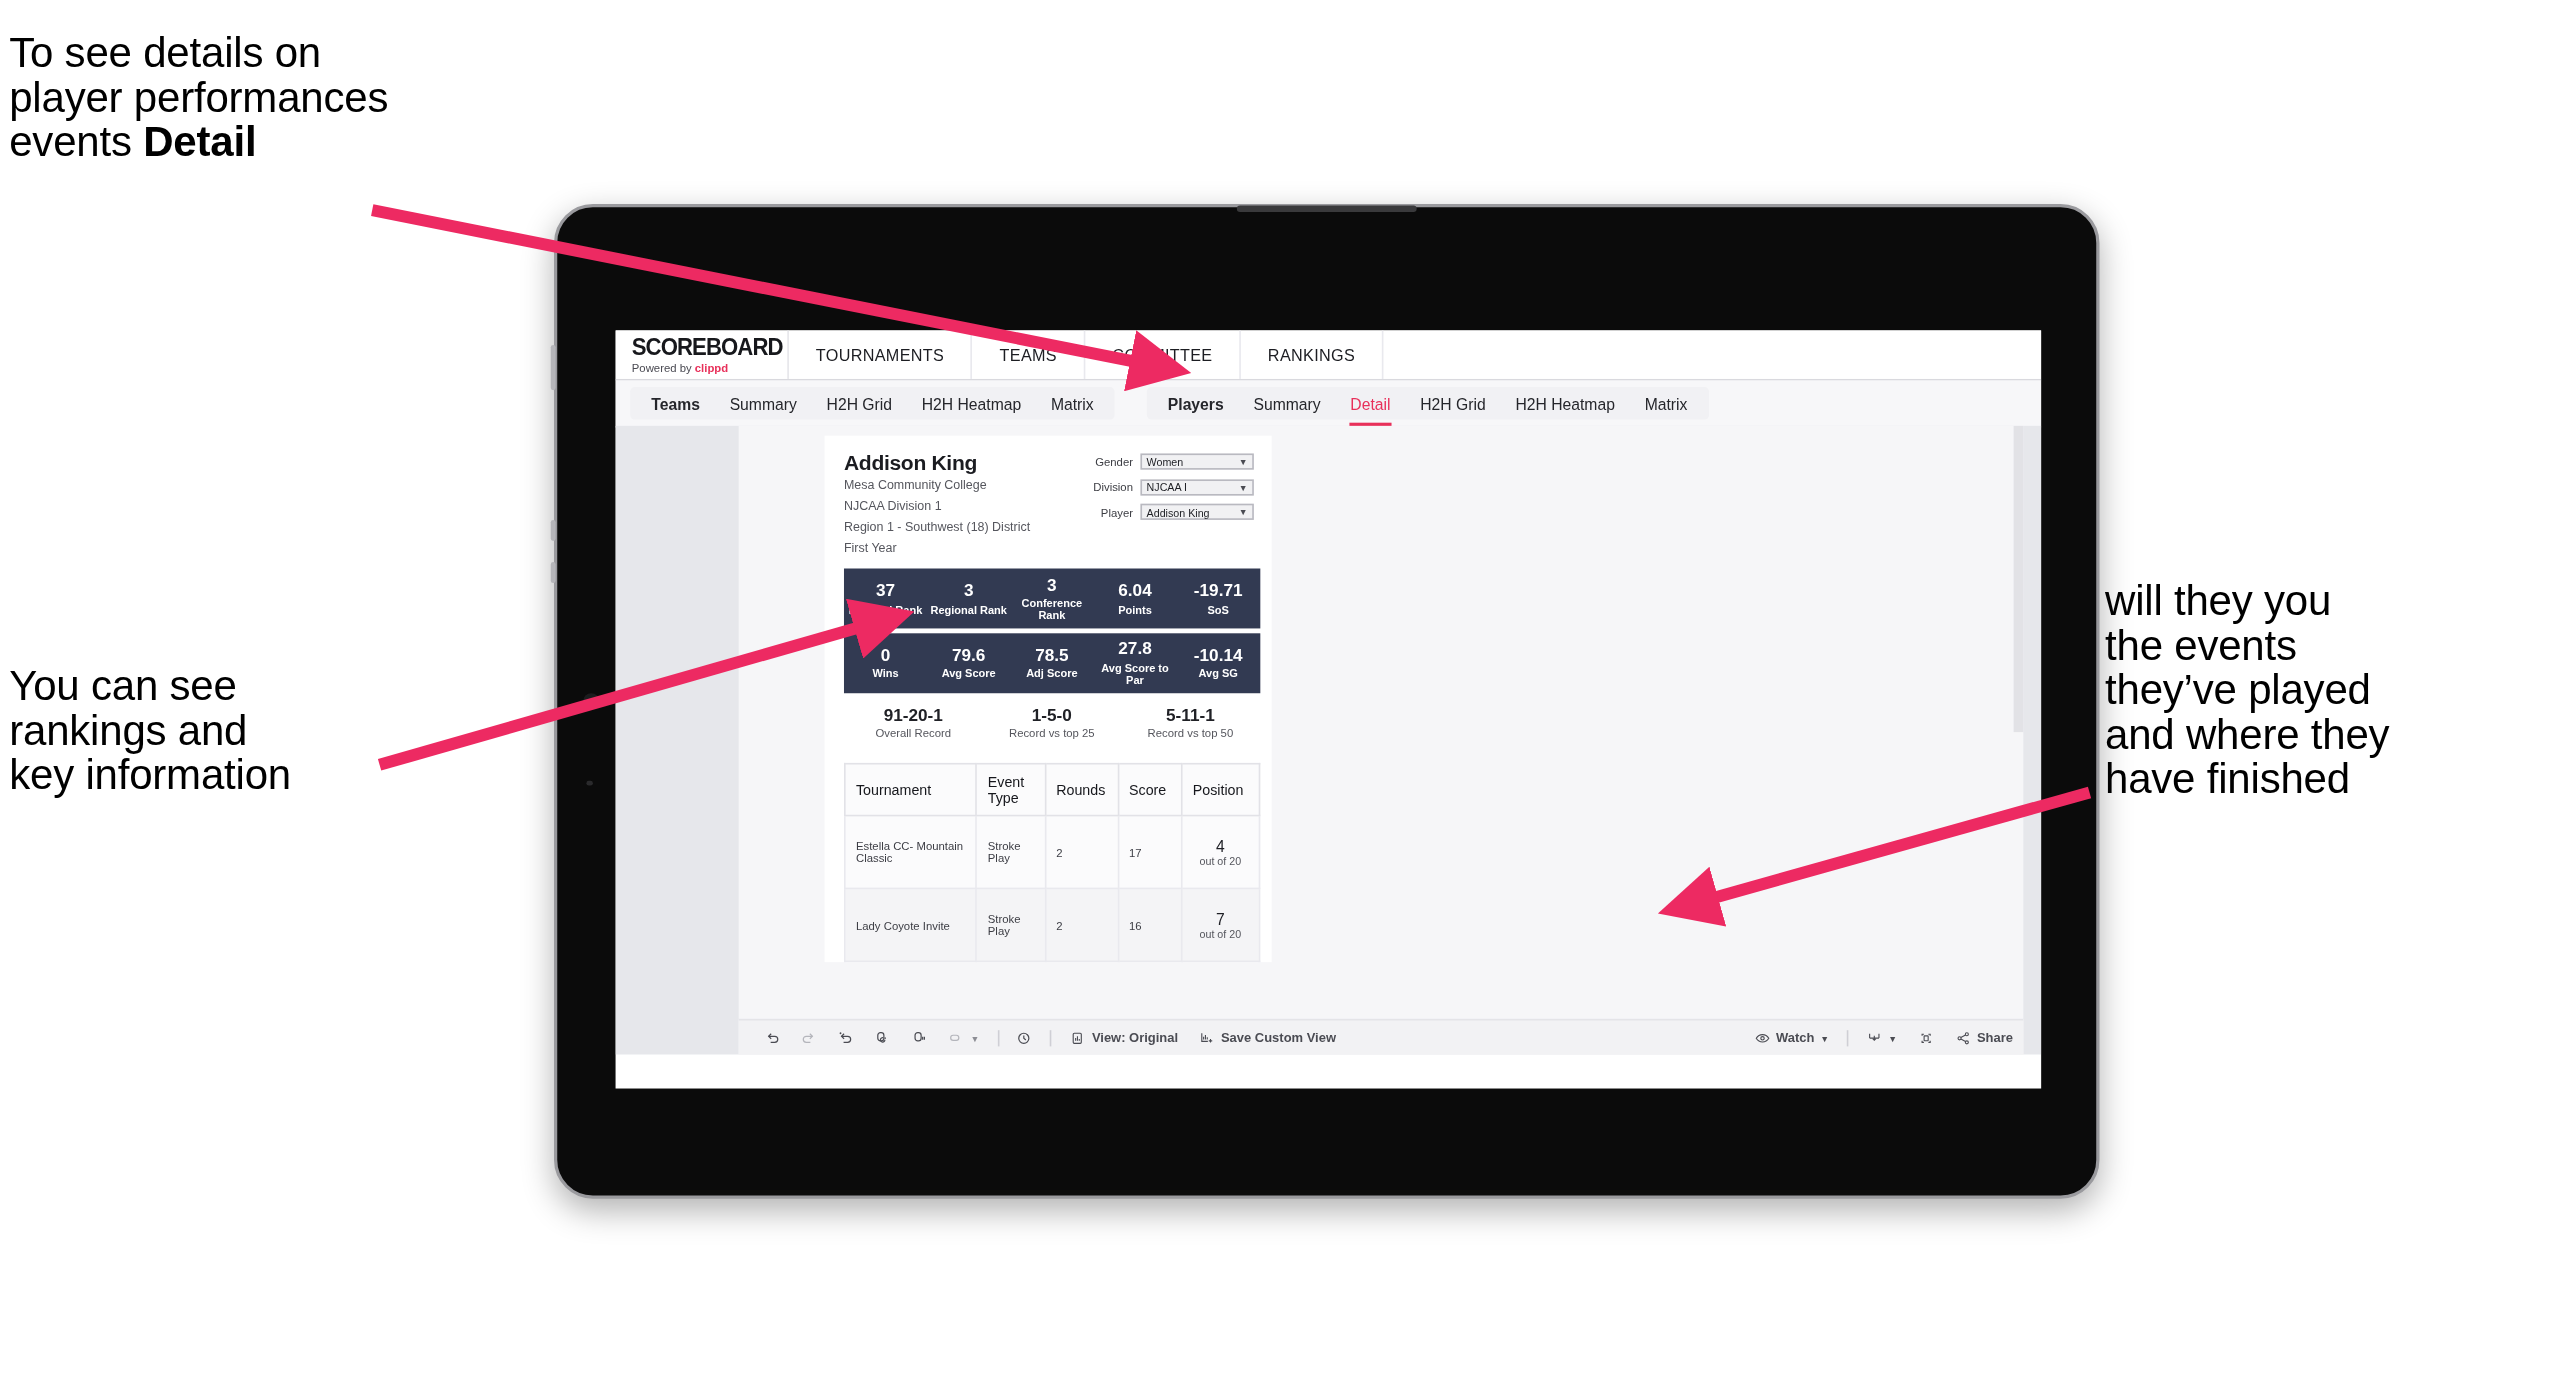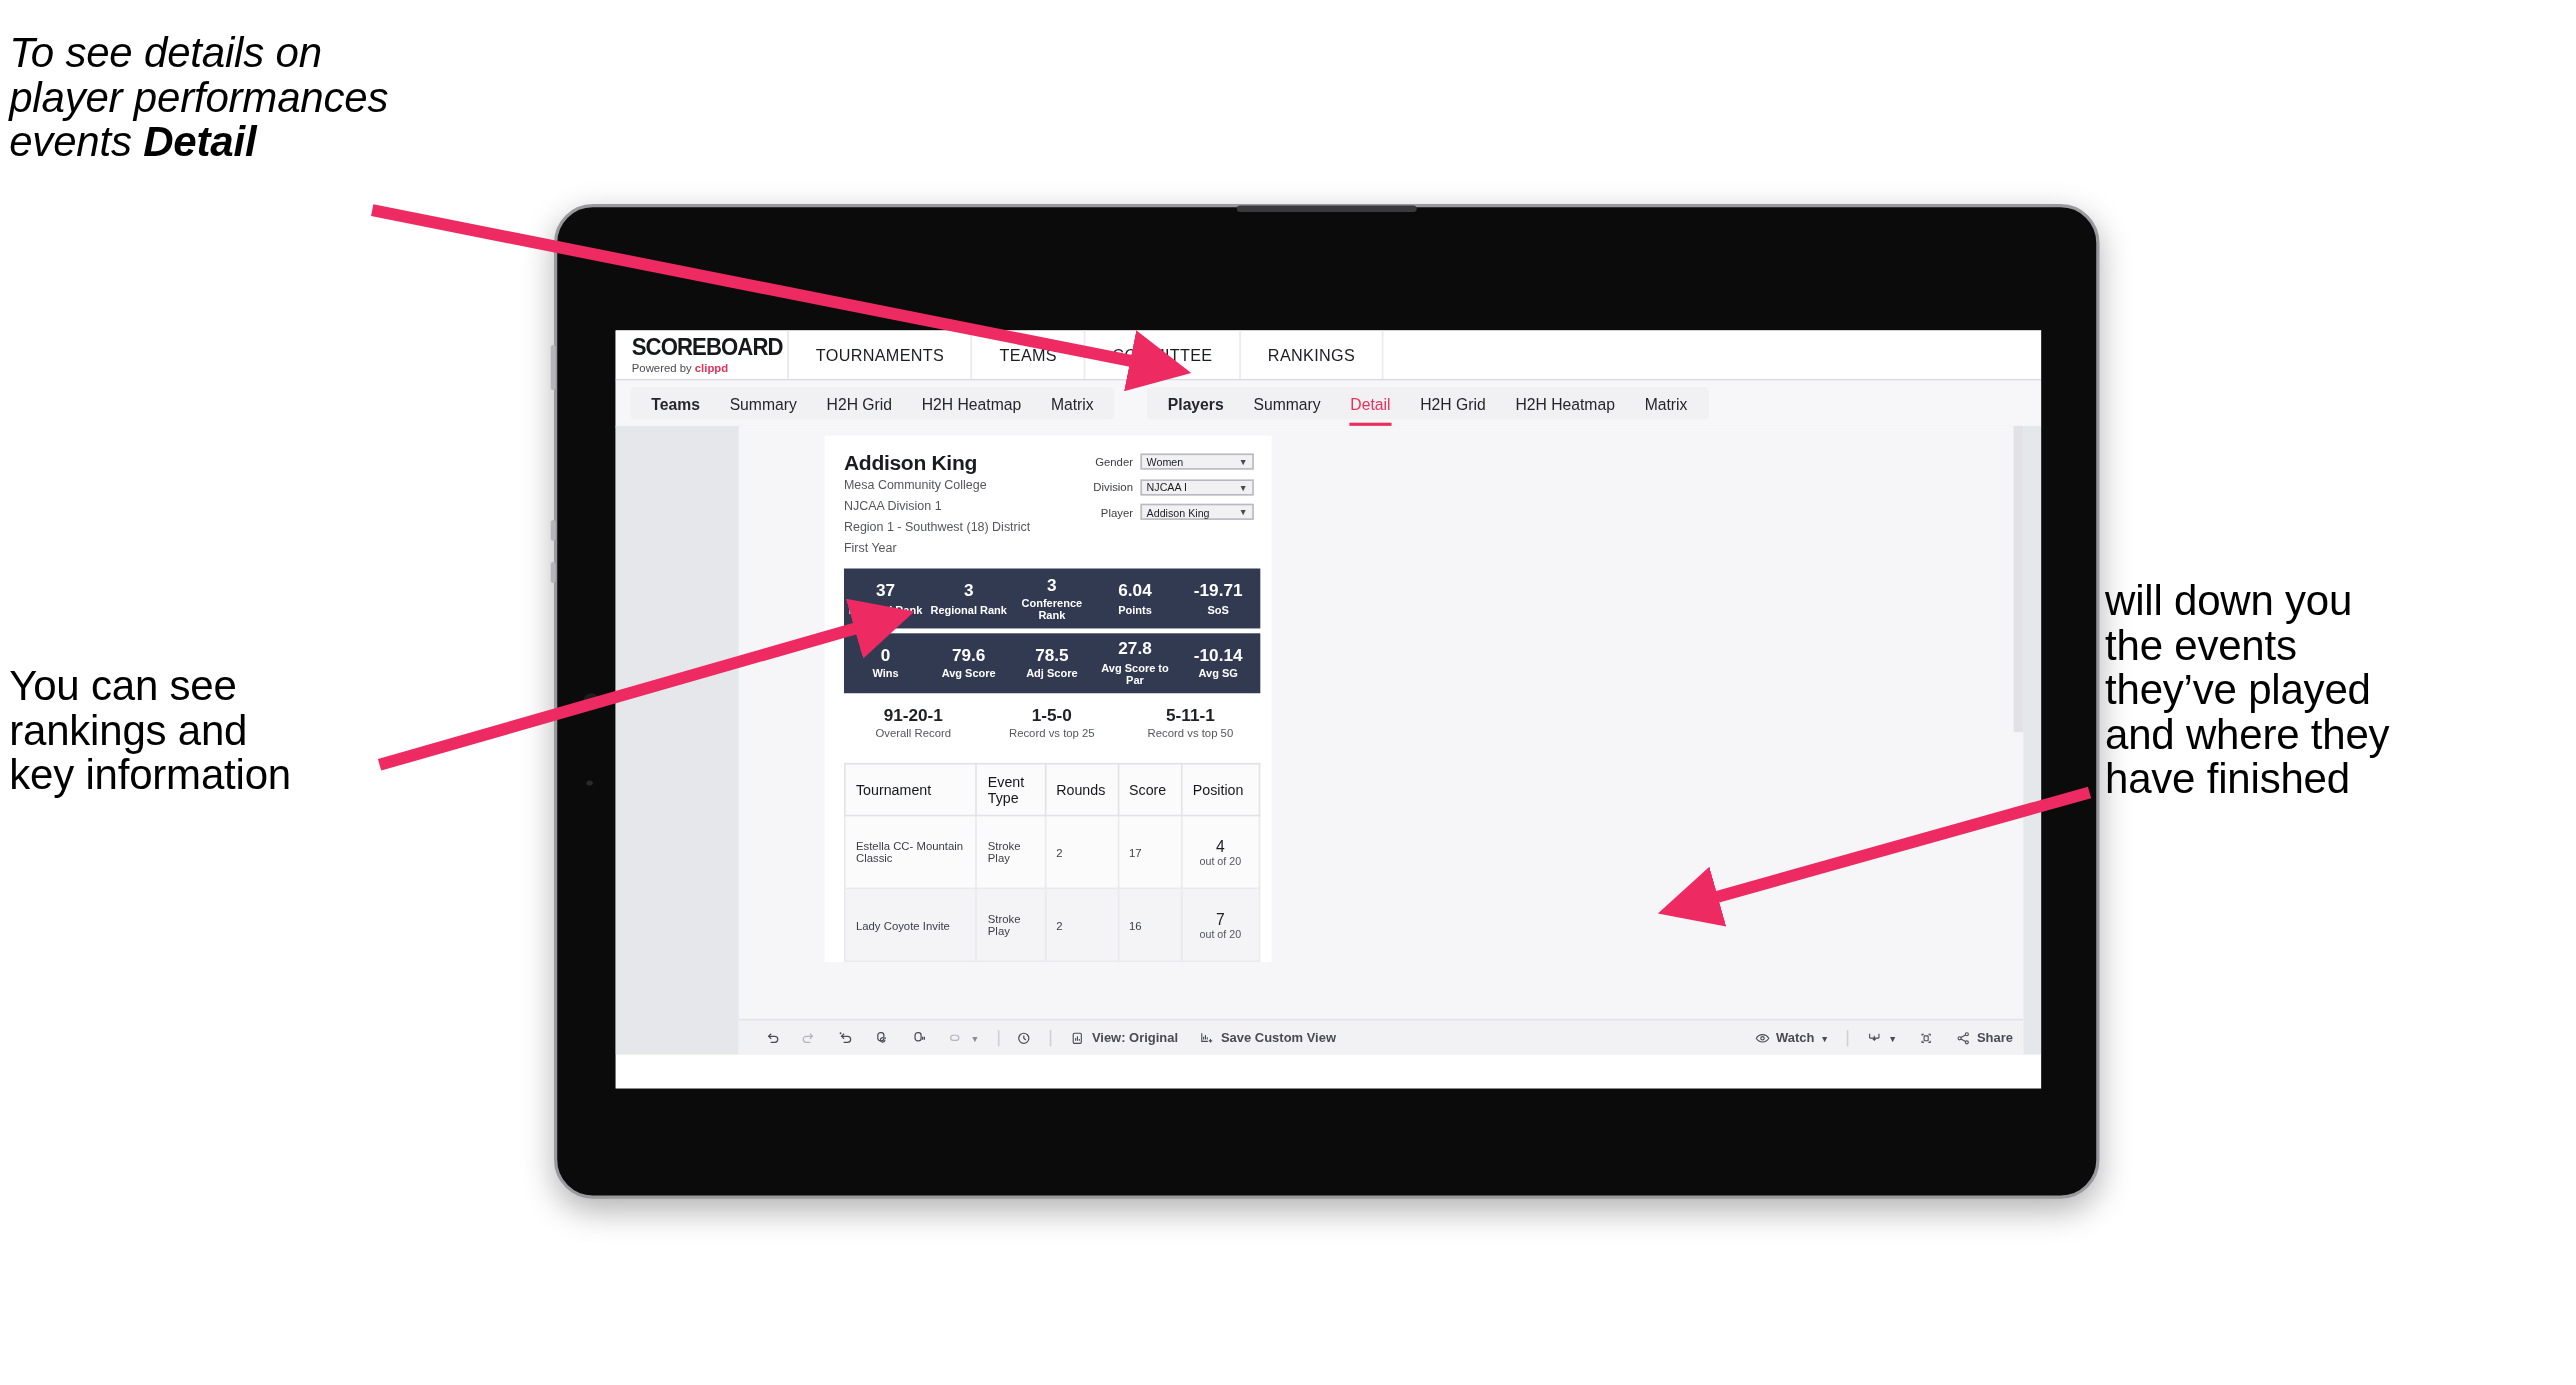--- a/index.html
+++ b/index.html
@@ -4,21 +4,21 @@
 <style>
   html,body{margin:0;padding:0;}
   body{
     width:2576px;height:1386px;background:#ffffff;
     font-family:"Liberation Sans", sans-serif;
     overflow:hidden;position:relative;
   }
 
   
   .annot{position:absolute;font-size:42px;line-height:1.06;color:#000;letter-spacing:-0.2px;}
-  #annot-topleft{left:9.2px;top:31px;width:590px;font-style:italic;}
+  #annot-topleft{left:9.2px;top:31px;width:590px;}
   #annot-midleft{left:9.2px;top:650px;width:433px;margin-top:14px;}
   #annot-right{left:2105px;top:579px;width:433px;}
   .annot b{font-weight:bold;}
 
   svg.arrow-layer{position:absolute;left:0;top:0;width:2576px;height:1386px;pointer-events:none;z-index:60;}
 
   
   #tablet{
     position:absolute;left:554px;top:204px;width:954px;height:614px;
     transform:scale(1.62);transform-origin:0 0;
@@ -127,21 +127,21 @@
   <div><span>events </span><b>Detail</b></div>
 </div>
 
 <div class="annot" id="annot-midleft">
   <div>You can see</div>
   <div>rankings and</div>
   <div>key information</div>
 </div>
 
 <div class="annot" id="annot-right">
-  <div>will down you</div>
+  <div>will they you</div>
   <div>the events</div>
   <div>they’ve played</div>
   <div>and where they</div>
   <div>have finished</div>
 </div>
 
 <div id="tablet">
   <div class="tablet-shell">
     <div class="tablet-speaker"></div>
     <div class="tablet-cam"></div>

